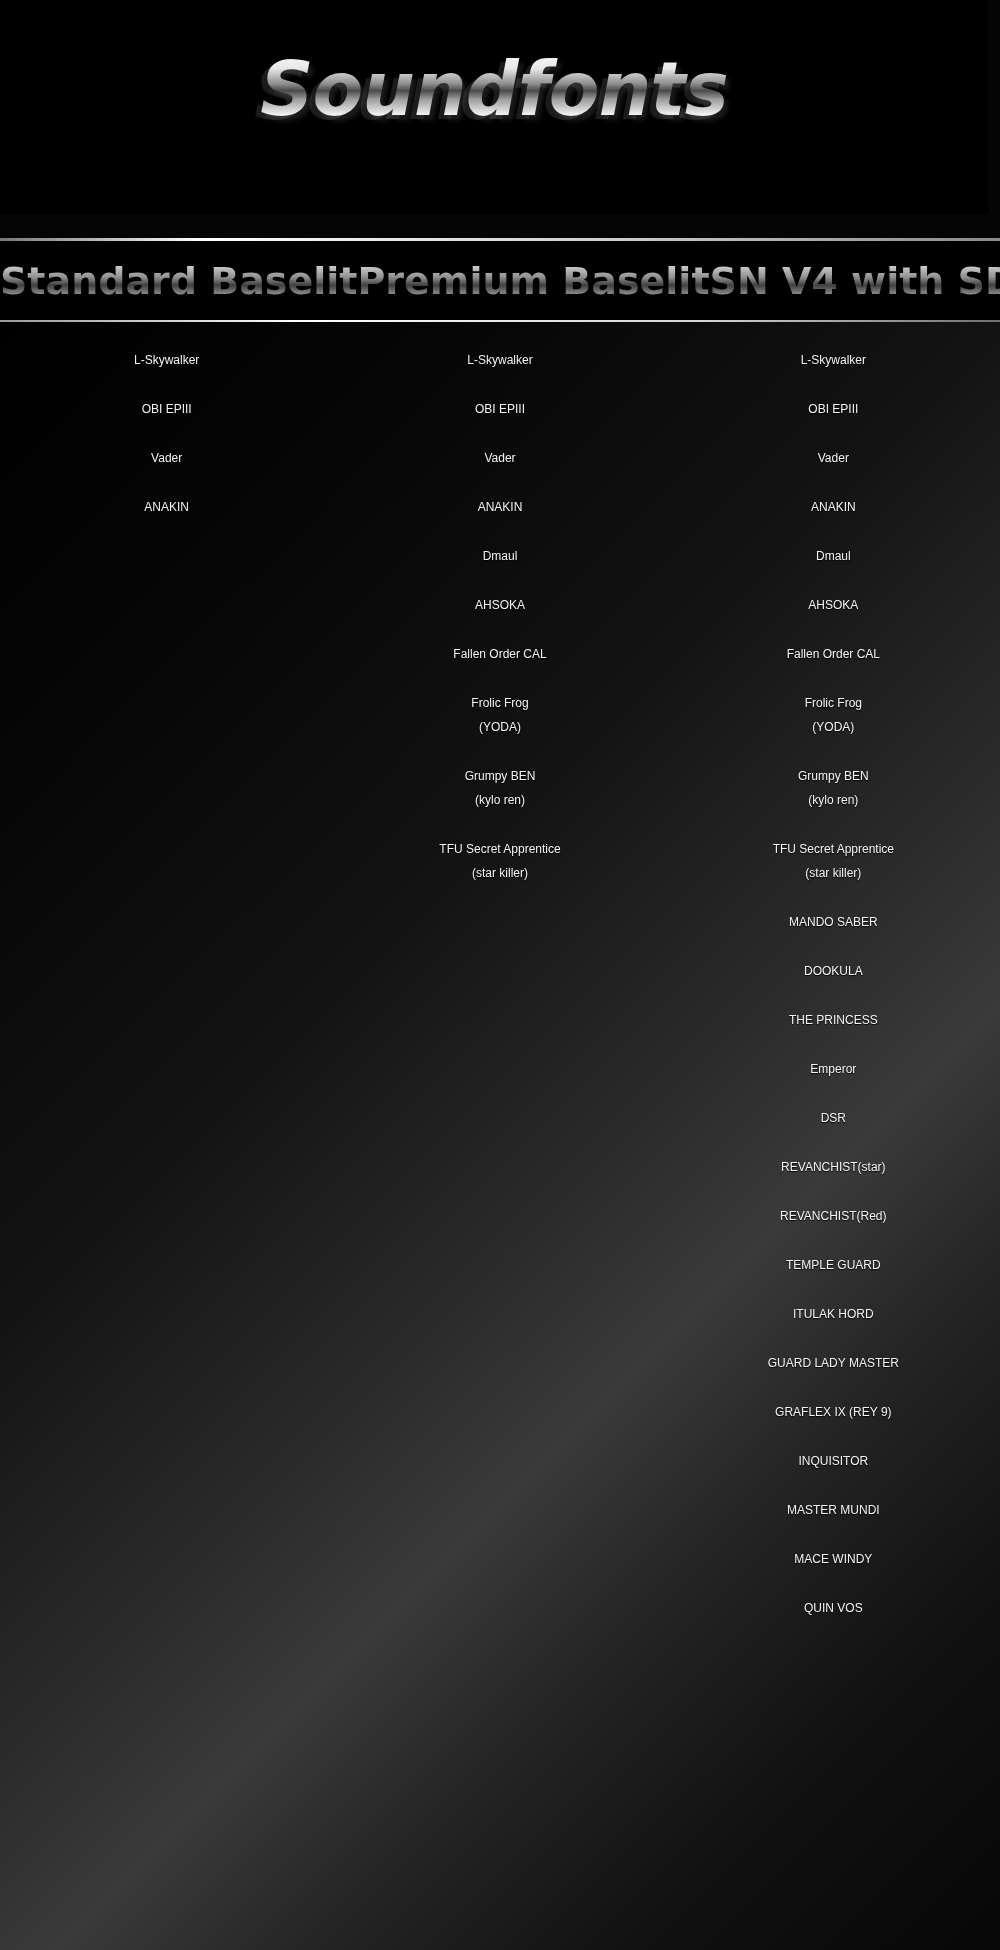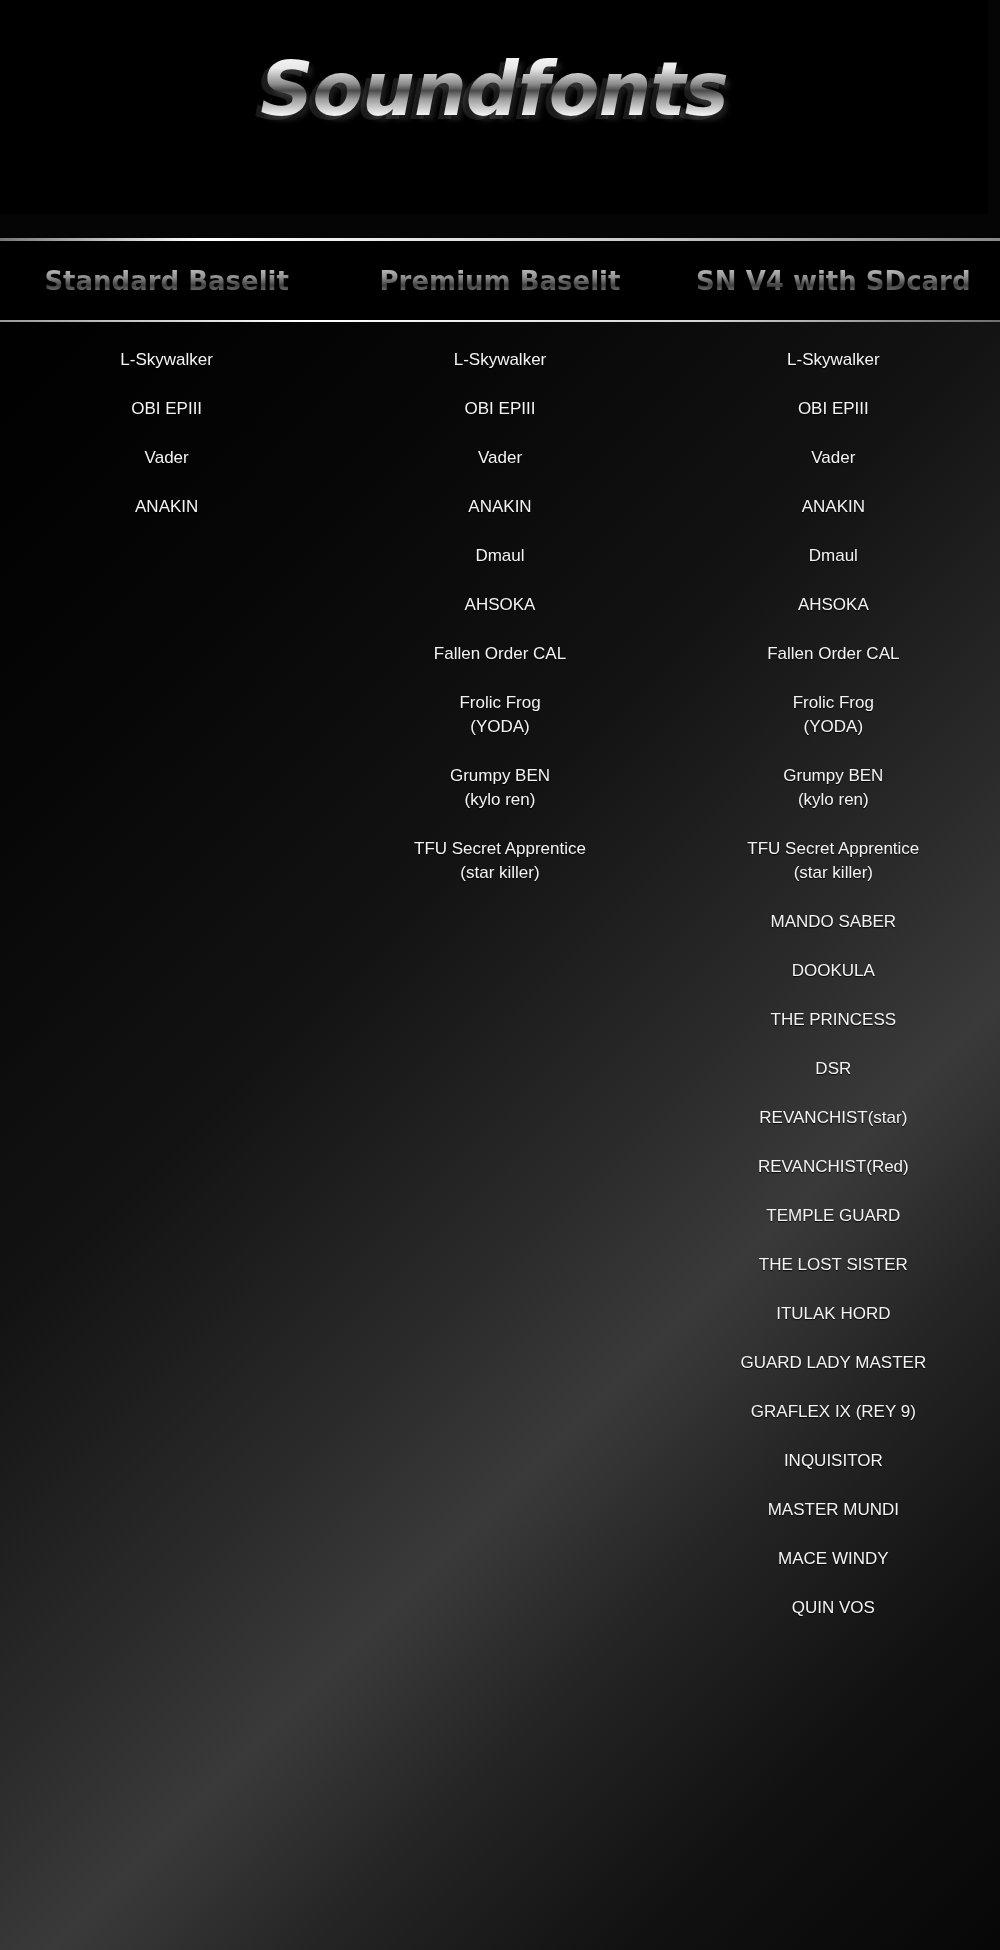--- a/index.html
+++ b/index.html
@@ -113,21 +113,21 @@
     height: 79px;
     background: #000;
     display: flex;
   }
   .col-head {
     flex: 1 1 0;
     display: flex;
     align-items: center;
     justify-content: center;
     font-family: "DejaVu Sans", sans-serif;
-    font-size: 26px;
+    font-size: 38px;
     font-weight: bold;
     letter-spacing: 0px;
     background: linear-gradient(180deg,
         #cfcfcf 0%,
         #ffffff 20%,
         #8f8f8f 46%,
         #3f3f3f 56%,
         #9c9c9c 70%,
         #ededed 88%,
         #a8a8a8 100%);
@@ -150,21 +150,21 @@
   .col {
     flex: 1 1 0;
     display: flex;
     flex-direction: column;
     align-items: center;
     padding-top: 18px;
   }
   .entry {
     width: 100%;
     text-align: center;
-    font-size: 17px;
+    font-size: 12px;
     line-height: 24px;
     color: #f4f4f4;
     margin-bottom: 25px;
     text-shadow: 0 1px 1px rgba(0,0,0,0.9);
     white-space: pre-line;
   }
   .col-1 .entry { margin-bottom: 25px; }
   .col-2 .entry { margin-bottom: 25px; }
   .col-3 .entry { margin-bottom: 25px; }
 </style>
@@ -225,25 +225,25 @@
       <div class="entry">Fallen Order CAL</div>
       <div class="entry">Frolic Frog
 (YODA)</div>
       <div class="entry">Grumpy BEN
 (kylo ren)</div>
       <div class="entry">TFU Secret Apprentice
 (star killer)</div>
       <div class="entry">MANDO SABER</div>
       <div class="entry">DOOKULA</div>
       <div class="entry">THE PRINCESS</div>
+      <div class="entry">Emperor</div>
       <div class="entry">DSR</div>
       <div class="entry">REVANCHIST(star)</div>
       <div class="entry">REVANCHIST(Red)</div>
       <div class="entry">TEMPLE GUARD</div>
-      <div class="entry">THE LOST SISTER</div>
       <div class="entry">ITULAK HORD</div>
       <div class="entry">GUARD LADY MASTER</div>
       <div class="entry">GRAFLEX IX (REY 9)</div>
       <div class="entry">INQUISITOR</div>
       <div class="entry">MASTER MUNDI</div>
       <div class="entry">MACE WINDY</div>
       <div class="entry">QUIN VOS</div>
     </div>
 
   </div>

